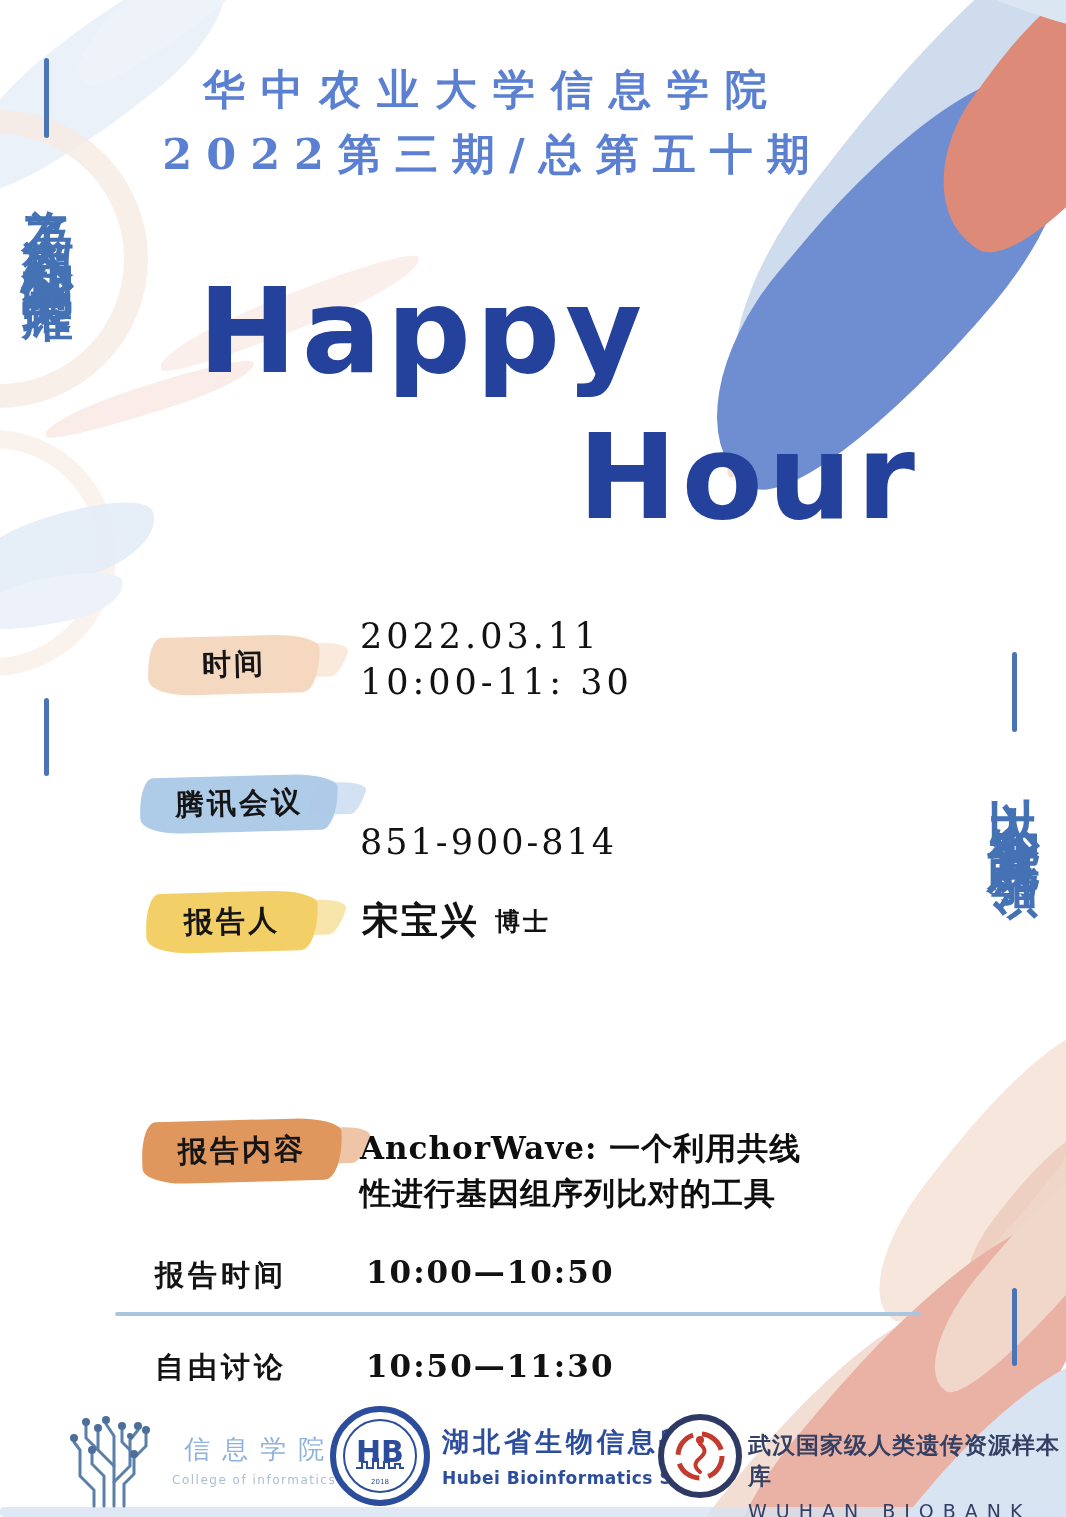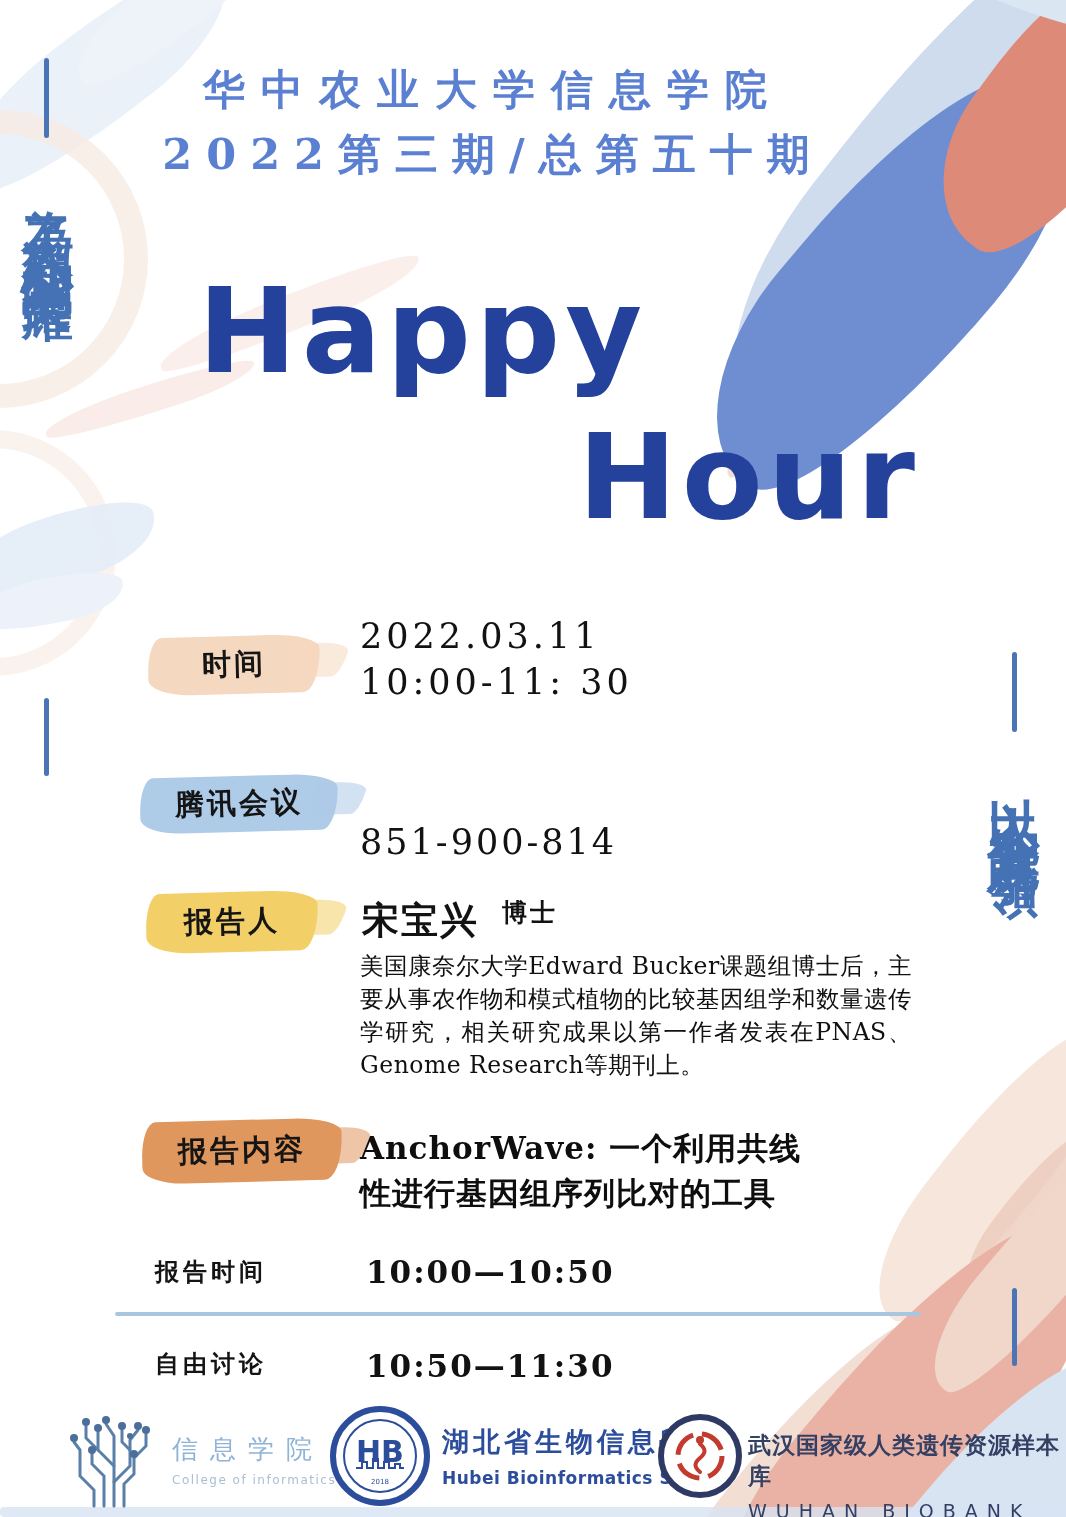--- a/index.html
+++ b/index.html
@@ -60,41 +60,41 @@
   .b-meet{left:140px;top:776px;width:198px;height:56px;}
   .b-meet span{font-size:29px;}
   .b-spk{left:146px;top:892px;width:172px;height:60px;}
   .b-spk span{font-size:29px;}
   .b-cnt{left:142px;top:1120px;width:200px;height:62px;}
   .b-cnt span{font-size:29px;}
   .serifval{position:absolute;z-index:2;font-family:"DejaVu Serif","DejaVu Sans",serif;color:#121212;}
   .t-date{left:360px;top:616px;font-size:35px;letter-spacing:4px;}
   .t-range{left:360px;top:662px;font-size:35px;letter-spacing:4px;}
   .t-meet{left:360px;top:778px;font-size:35px;letter-spacing:3px;margin-top:44px;}
-  .spk-line{position:absolute;z-index:2;left:362px;top:896px;display:flex;align-items:flex-start;gap:23px;color:#121212;}
+  .spk-line{position:absolute;z-index:2;left:362px;top:896px;display:flex;align-items:center;gap:16px;color:#121212;}
   .spk-name{font-size:37px;font-weight:800;letter-spacing:2px;}
   .spk-deg{font-size:25px;font-weight:600;letter-spacing:3px;}
   .spk-bio{position:absolute;z-index:2;left:360px;top:950px;width:552px;
            font-size:23.5px;line-height:33px;letter-spacing:.5px;color:#101010;text-align:justify;
            font-family:"DejaVu Serif","DejaVu Sans",serif;}
   .cnt-title{position:absolute;z-index:2;left:360px;top:1126px;width:445px;
            font-size:31px;line-height:45px;font-weight:700;color:#0e0e0e;letter-spacing:1px;
            font-family:"DejaVu Serif","DejaVu Sans",serif;}
-  .sched-label{position:absolute;z-index:2;color:#141414;font-weight:800;font-size:24px;letter-spacing:4px;}
+  .sched-label{position:absolute;z-index:2;color:#141414;font-weight:800;font-size:29px;letter-spacing:4px;}
   .sched-val{position:absolute;z-index:2;font-family:"DejaVu Serif","DejaVu Sans",serif;font-weight:700;font-size:31px;letter-spacing:2px;color:#121212;}
   .s1l{left:155px;top:1256px;}
   .s1v{left:366px;top:1254px;}
   .divider{position:absolute;z-index:2;left:115px;top:1312px;width:806px;height:4px;background:#a9c6e0;border-radius:2px;}
   .s2l{left:155px;top:1348px;}
   .s2v{left:366px;top:1348px;}
   
   .footer-item{position:absolute;z-index:2;}
   .circuit{left:68px;top:1406px;}
   .inf-text{left:172px;top:1432px;}
-  .inf-cn{color:#8fb3d9;font-size:26px;letter-spacing:12px;font-weight:500;}
+  .inf-cn{color:#8fb3d9;font-size:26px;letter-spacing:12px;font-weight:500;text-align:right;}
   .inf-en{color:#a9bfd4;font-size:12px;letter-spacing:1.5px;margin-top:6px;}
   .hb-seal{left:330px;top:1406px;}
   .hbs-text{left:442px;top:1424px;}
   .hbs-cn{color:#2b4d9b;font-size:27px;font-weight:700;letter-spacing:4px;}
   .hbs-en{color:#2b4d9b;font-size:17px;font-weight:600;margin-top:8px;letter-spacing:.5px;}
   .bb-seal{left:658px;top:1414px;}
   .bb-text{left:748px;top:1430px;}
   .bb-cn{color:#333f63;font-size:23px;font-weight:700;letter-spacing:1px;}
   .bb-en{color:#333f63;font-size:19px;font-weight:500;letter-spacing:9px;margin-top:8px;}
 </style>
@@ -150,21 +150,20 @@
   </div>
   <div class="serifval t-meet">851-900-814</div>
 
   <div class="badge b-spk" style="background: rgb(242, 207, 103);">
     <span>报告人</span>
   </div>
   <div class="spk-line">
     <span class="spk-name">宋宝兴</span>
     <span class="spk-deg">博士</span>
   </div>
-  <div class="spk-bio">美国康奈尔大学Edward Bucker课题组博士后，主要从事农作物和模式植物的比较基因组学和数量遗传学研究，相关研究成果以第一作者发表在PNAS、Genome Research等期刊上。</div>
 
   <div class="badge b-cnt" style="background: rgb(224, 151, 94);">
     <span>报告内容</span>
   </div>
   <div class="cnt-title">AnchorWave: 一个利用共线性进行基因组序列比对的工具</div>
 
   <div class="sched-label s1l">报告时间</div>
   <div class="sched-val s1v">10:00—10:50</div>
   <div class="divider"></div>
   <div class="sched-label s2l">自由讨论</div>

